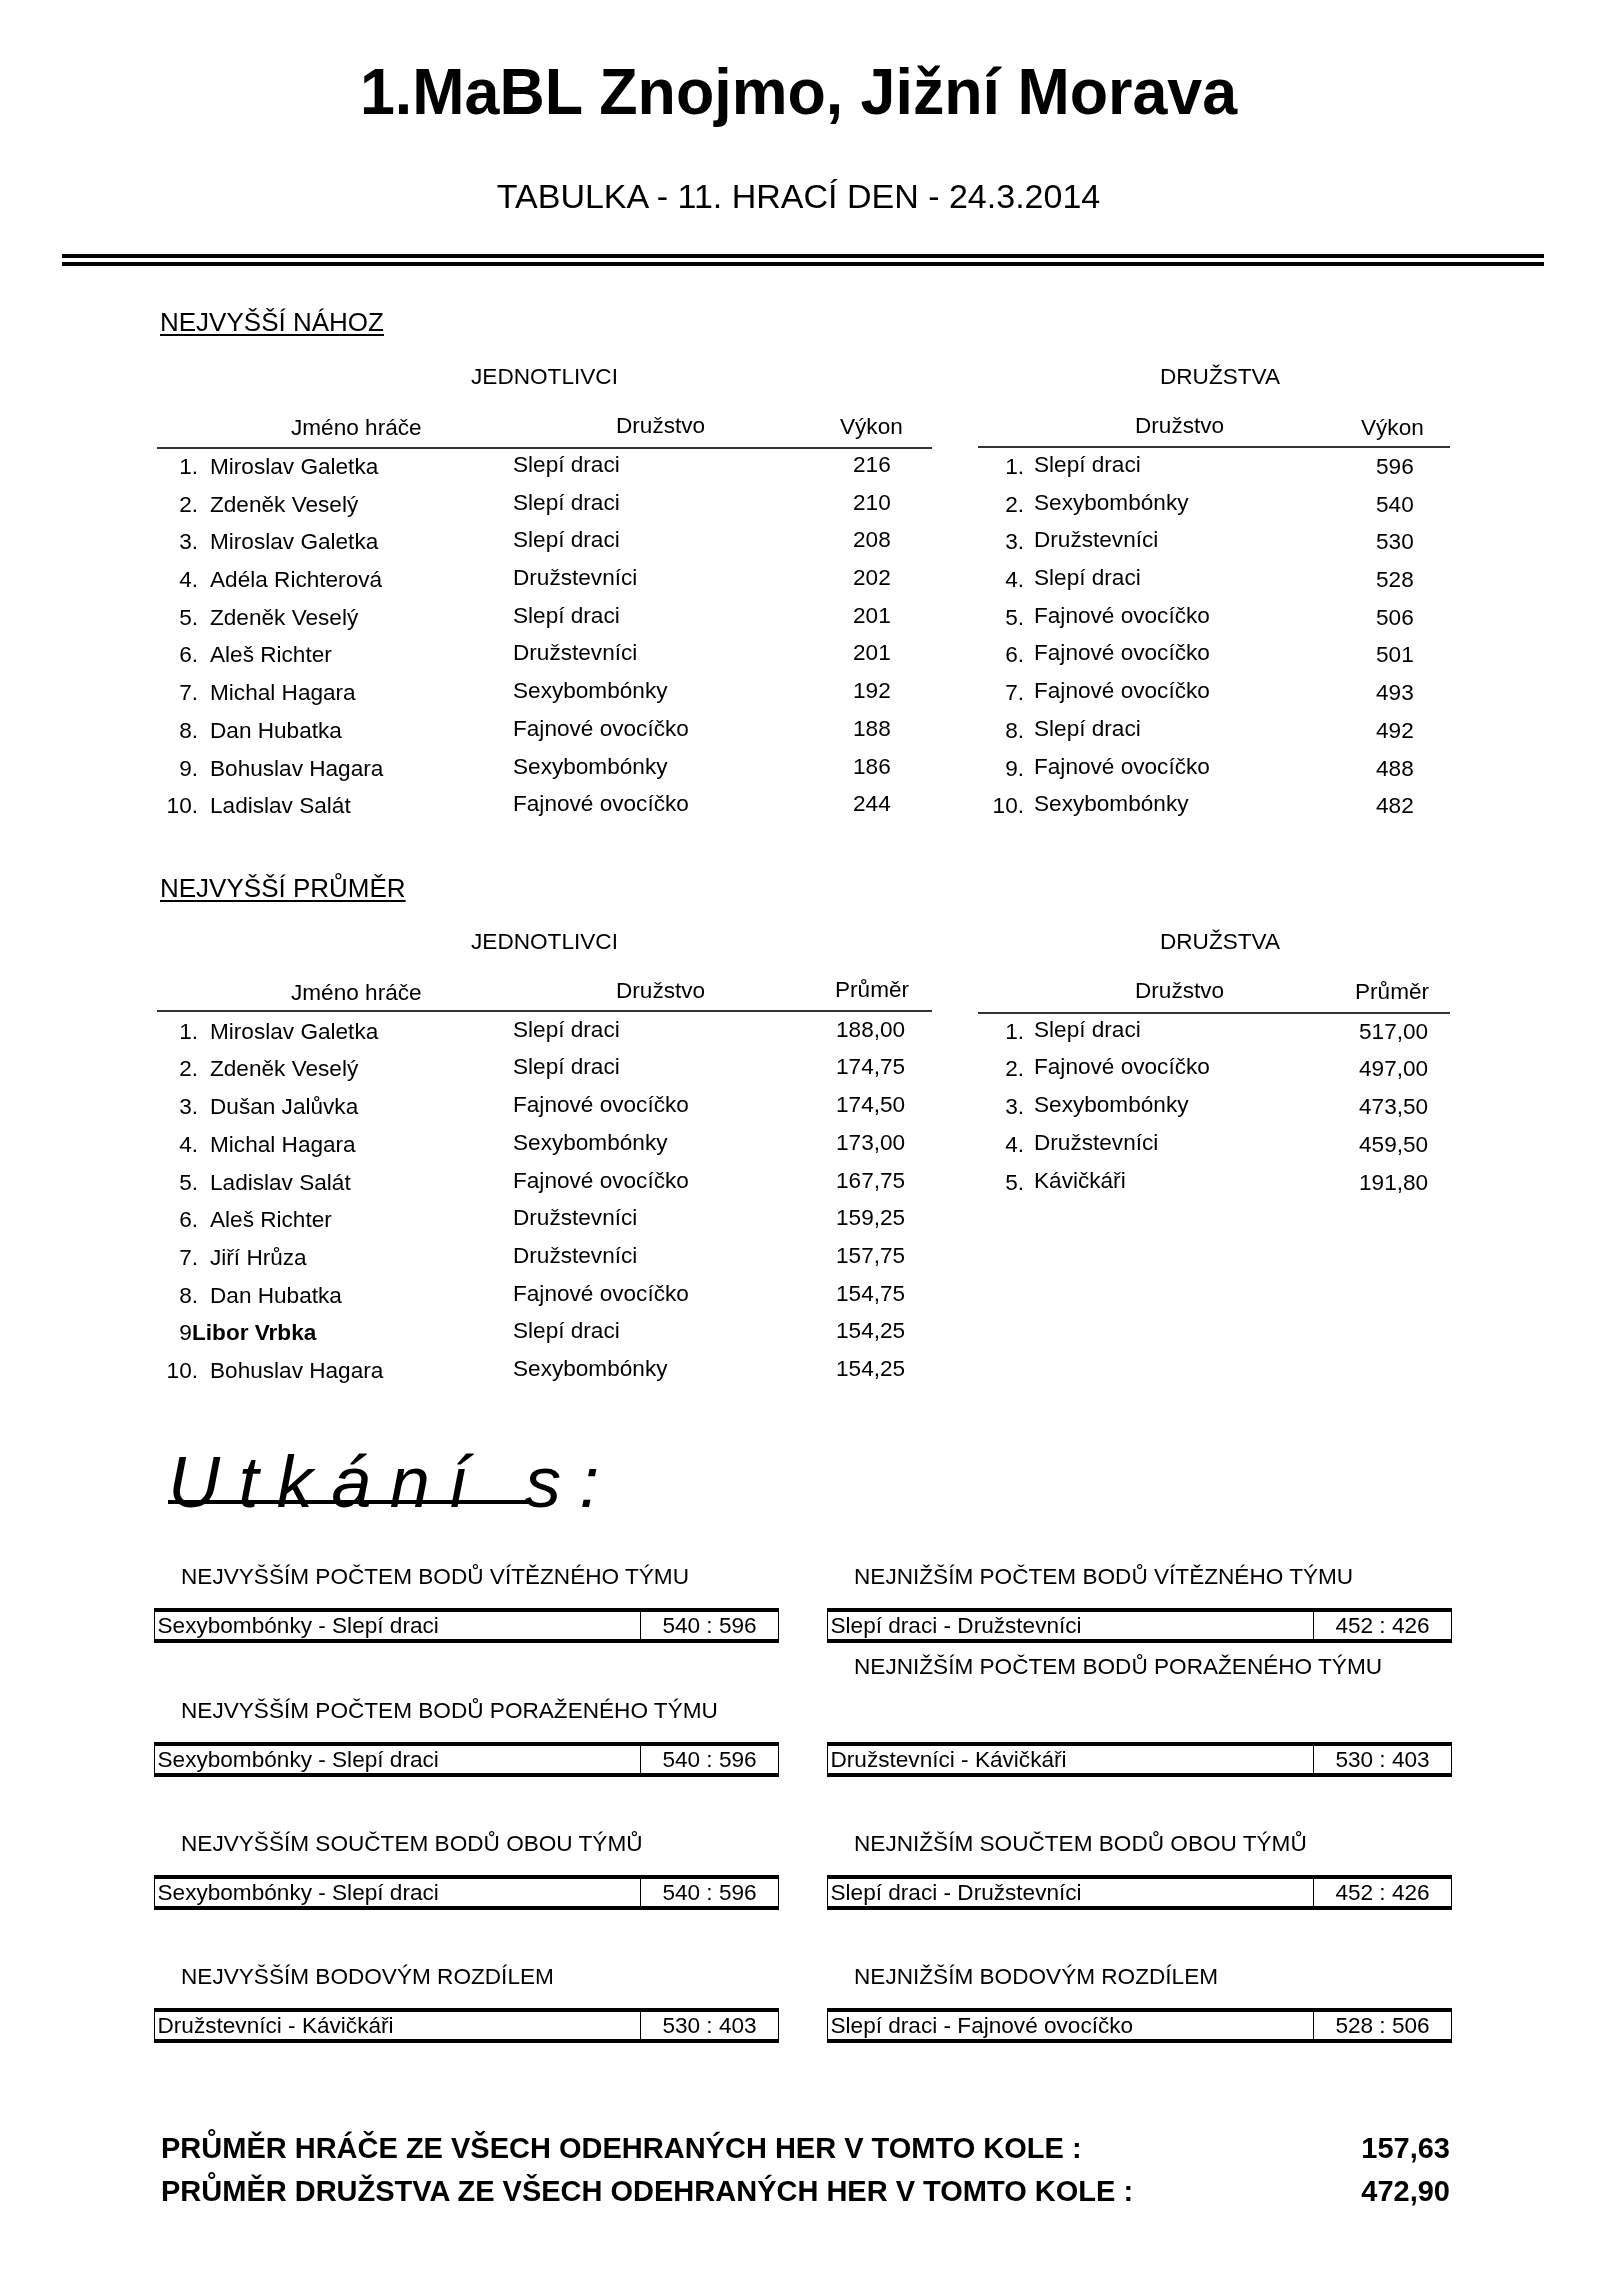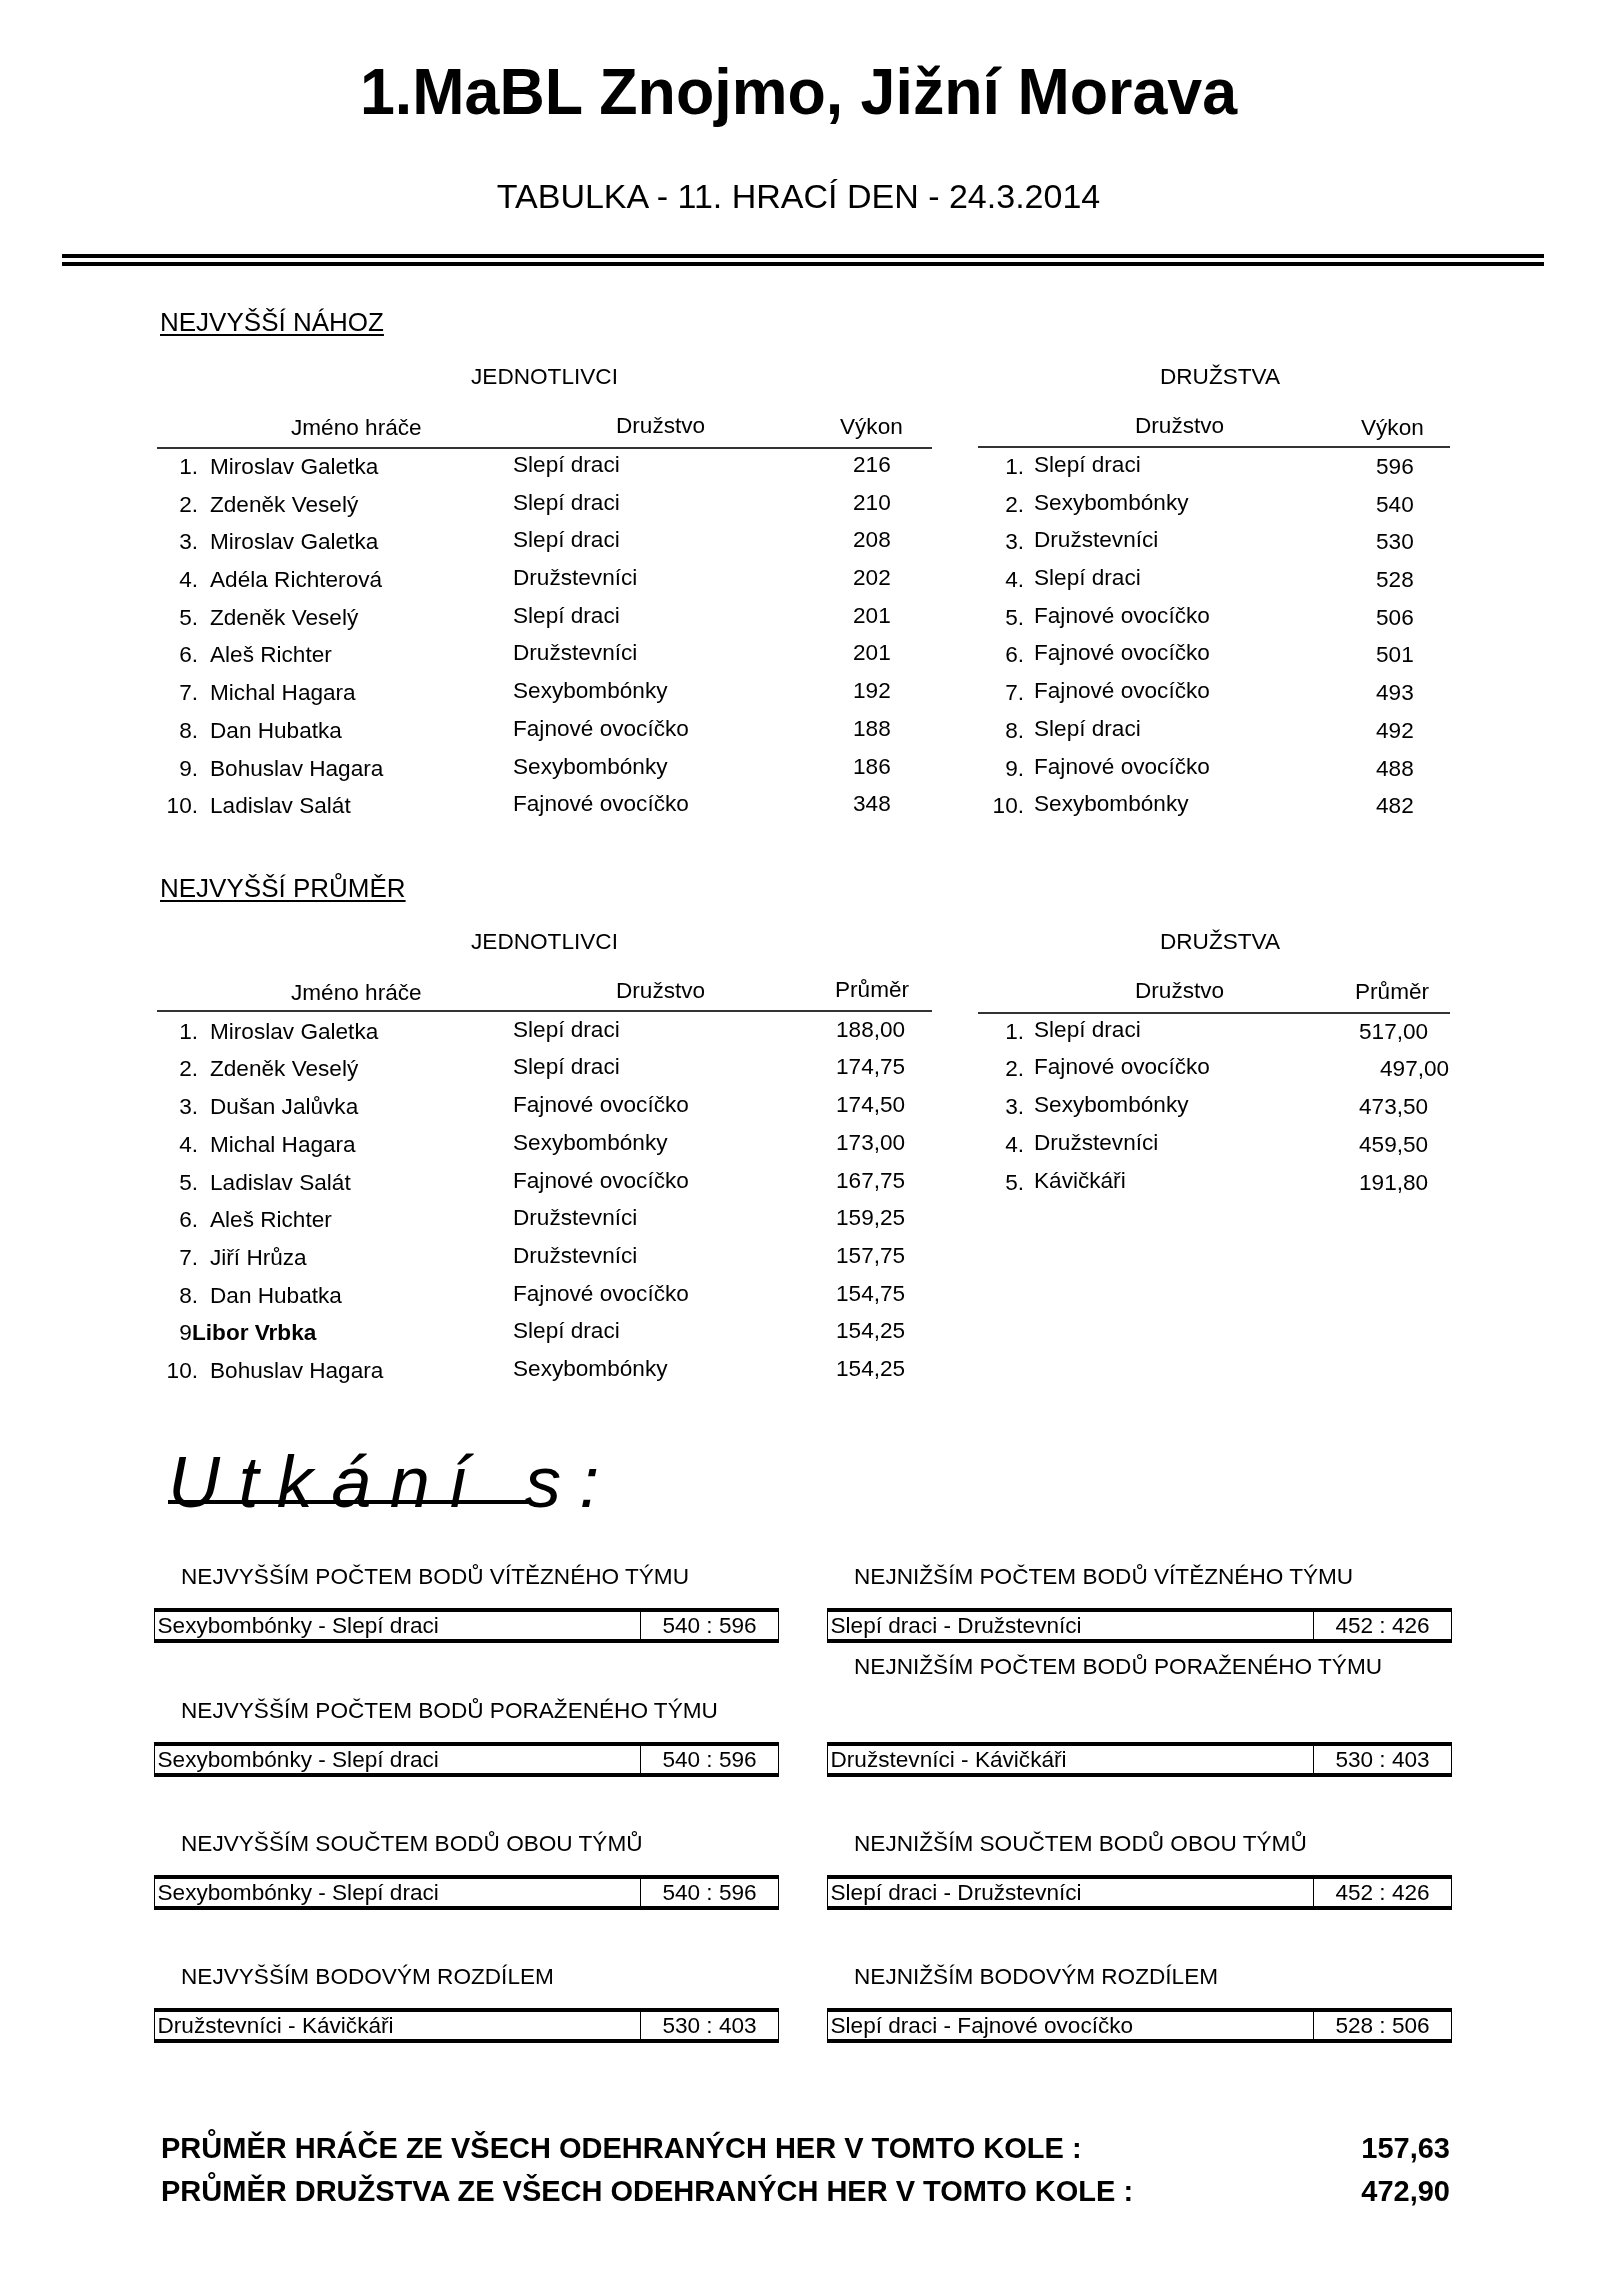--- a/index.html
+++ b/index.html
@@ -96,21 +96,21 @@
   <div class="row" style="top:758px;">
       <span class="rank" style="left:151px;width:47px;">9.</span>
       <span class="abs" style="left:210px;">Bohuslav Hagara</span>
       <span class="abs" style="left:513px;top:-2.5px;">Sexybombónky</span>
       <span class="abs" style="left:853px;top:-2.5px;">186</span>
     </div>
   <div class="row" style="top:795px;">
       <span class="rank" style="left:151px;width:47px;">10.</span>
       <span class="abs" style="left:210px;">Ladislav Salát</span>
       <span class="abs" style="left:513px;top:-2.5px;">Fajnové ovocíčko</span>
-      <span class="abs" style="left:853px;top:-2.5px;">348</span>
+      <span class="abs" style="left:853px;top:-2.5px;">244</span>
     </div>
 </div>
 
 <div>
   <div class="row" style="top:456px;">
       <span class="rank" style="left:989px;width:35px;">1.</span>
       <span class="abs" style="left:1034px;top:-2.5px;">Slepí draci</span>
       <span class="abs" style="left:1376px;">596</span>
     </div>
   <div class="row" style="top:494px;">
@@ -239,21 +239,21 @@
 
 <div>
   <div class="row" style="top:1021px;">
       <span class="rank" style="left:989px;width:35px;">1.</span>
       <span class="abs" style="left:1034px;top:-2.5px;">Slepí draci</span>
       <span class="abs" style="left:1359px;">517,00</span>
     </div>
   <div class="row" style="top:1058px;">
       <span class="rank" style="left:989px;width:35px;">2.</span>
       <span class="abs" style="left:1034px;top:-2.5px;">Fajnové ovocíčko</span>
-      <span class="abs" style="left:1359px;margin-left:21px;">497,00</span>
+      <span class="abs" style="left:1359px;">497,00</span>
     </div>
   <div class="row" style="top:1096px;">
       <span class="rank" style="left:989px;width:35px;">3.</span>
       <span class="abs" style="left:1034px;top:-2.5px;">Sexybombónky</span>
       <span class="abs" style="left:1359px;">473,50</span>
     </div>
   <div class="row" style="top:1134px;">
       <span class="rank" style="left:989px;width:35px;">4.</span>
       <span class="abs" style="left:1034px;top:-2.5px;">Družstevníci</span>
       <span class="abs" style="left:1359px;">459,50</span>

